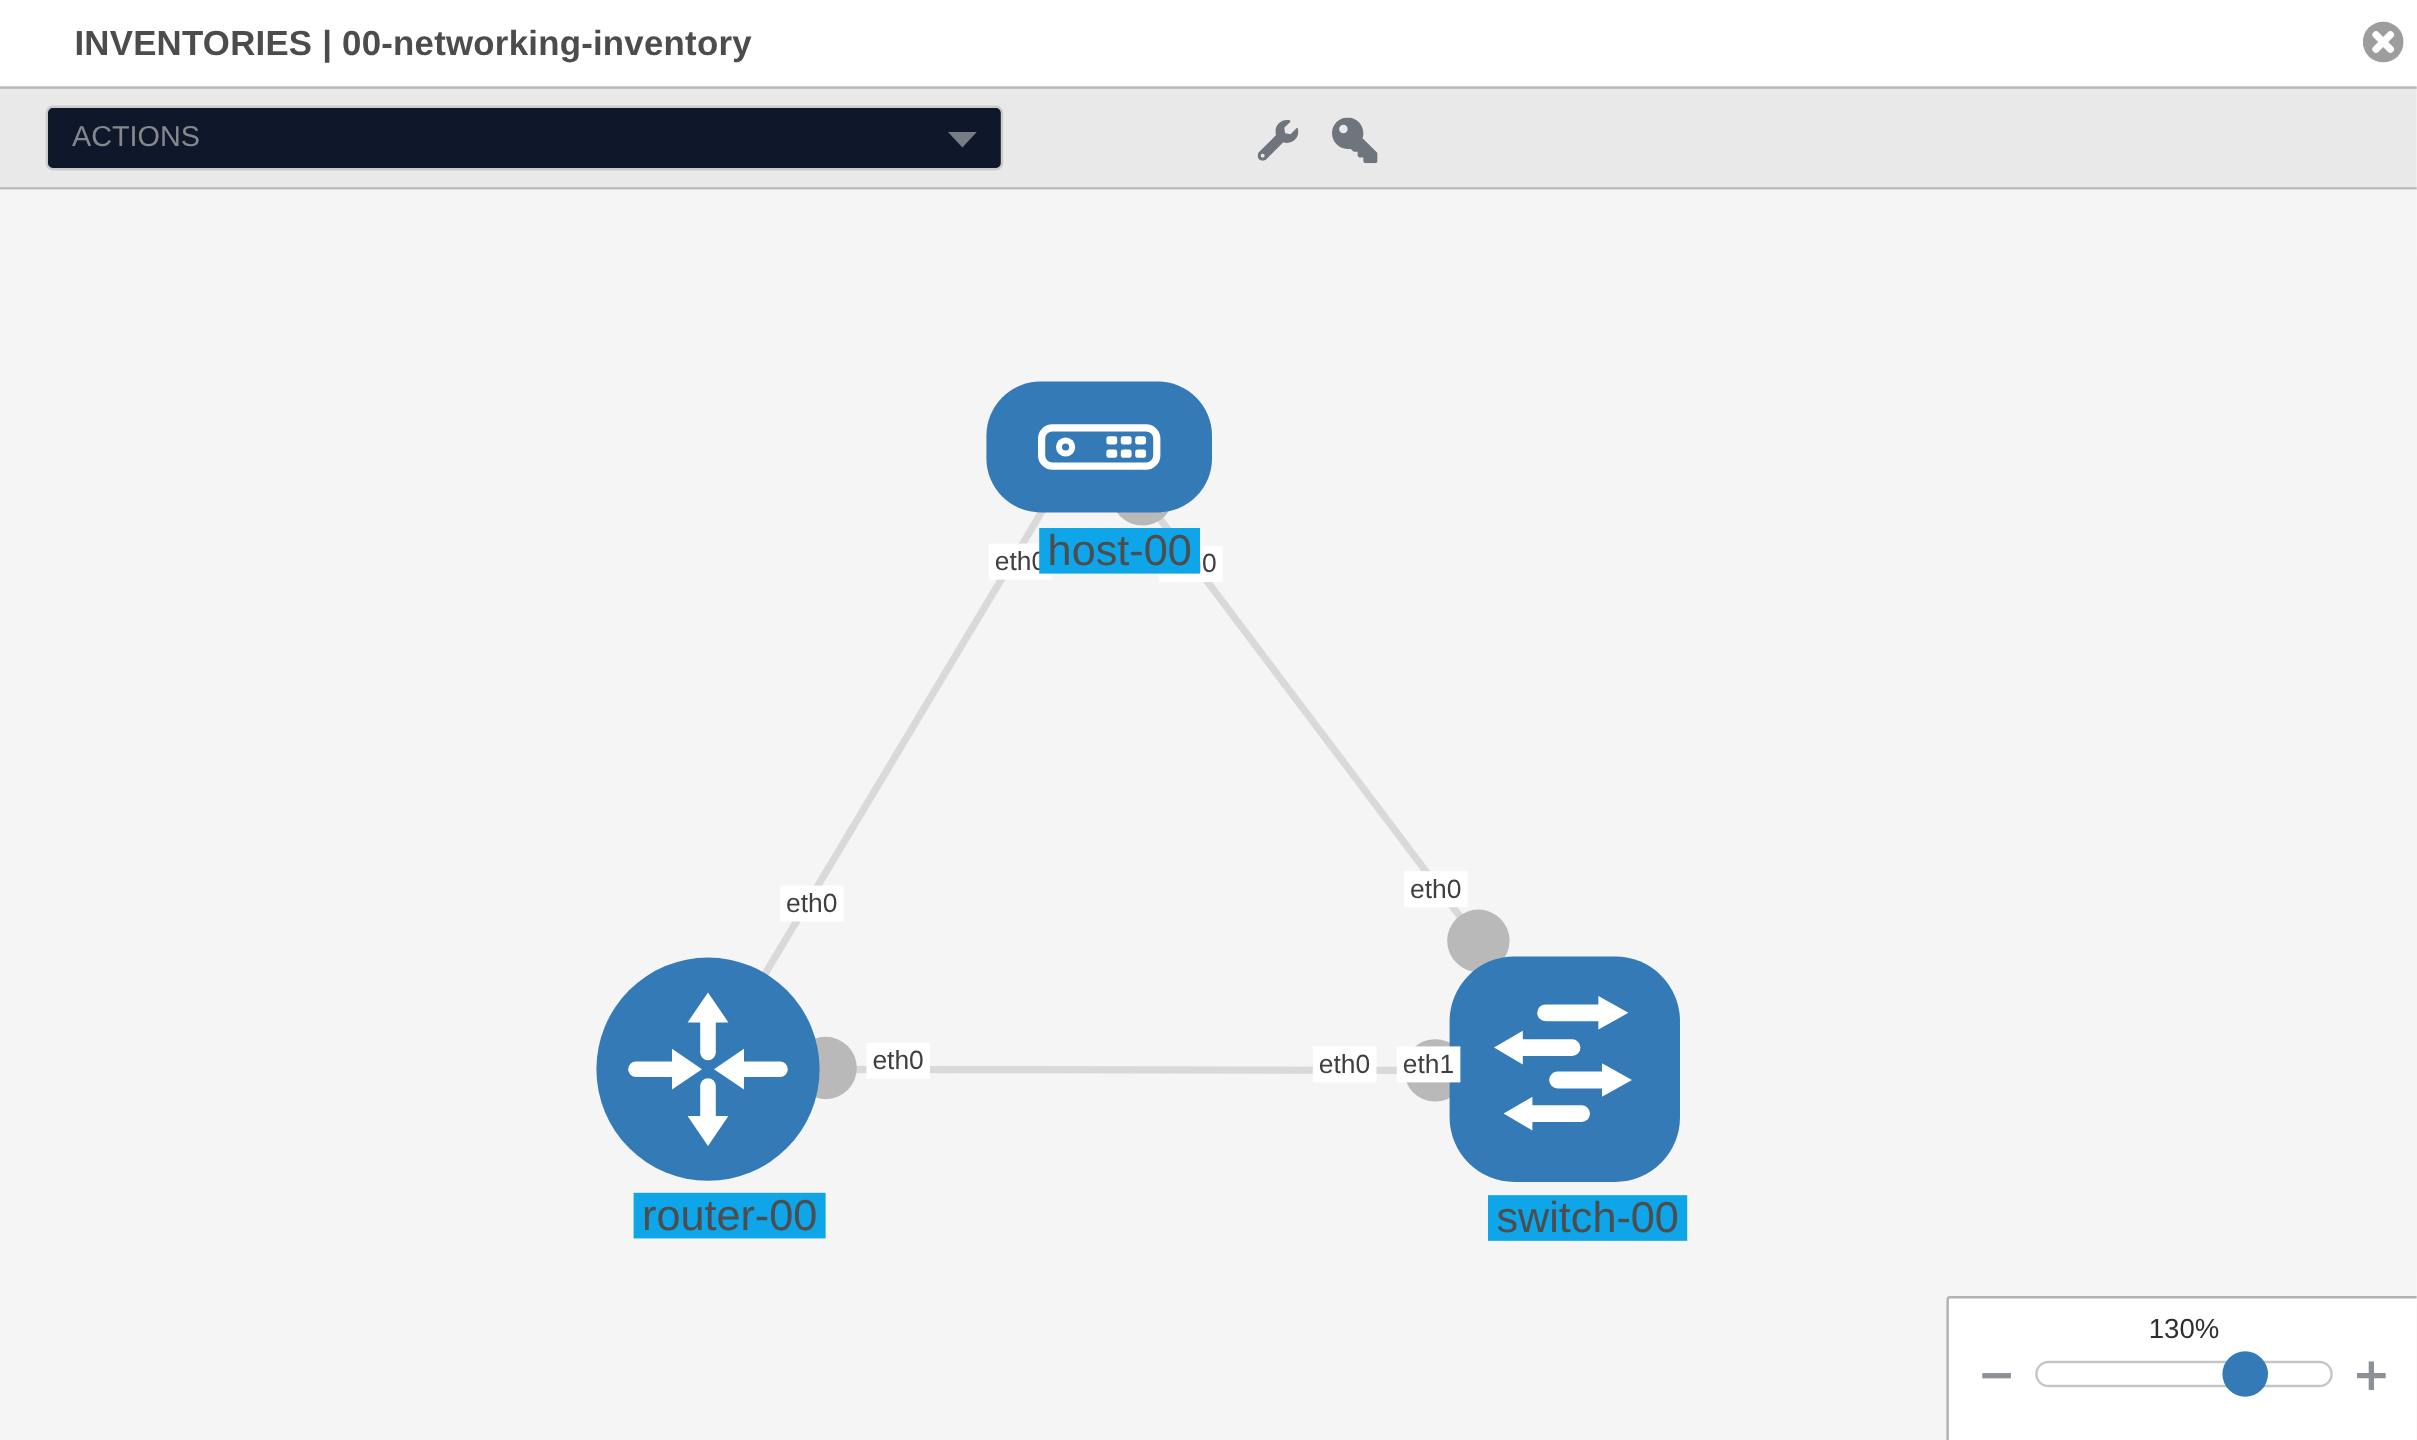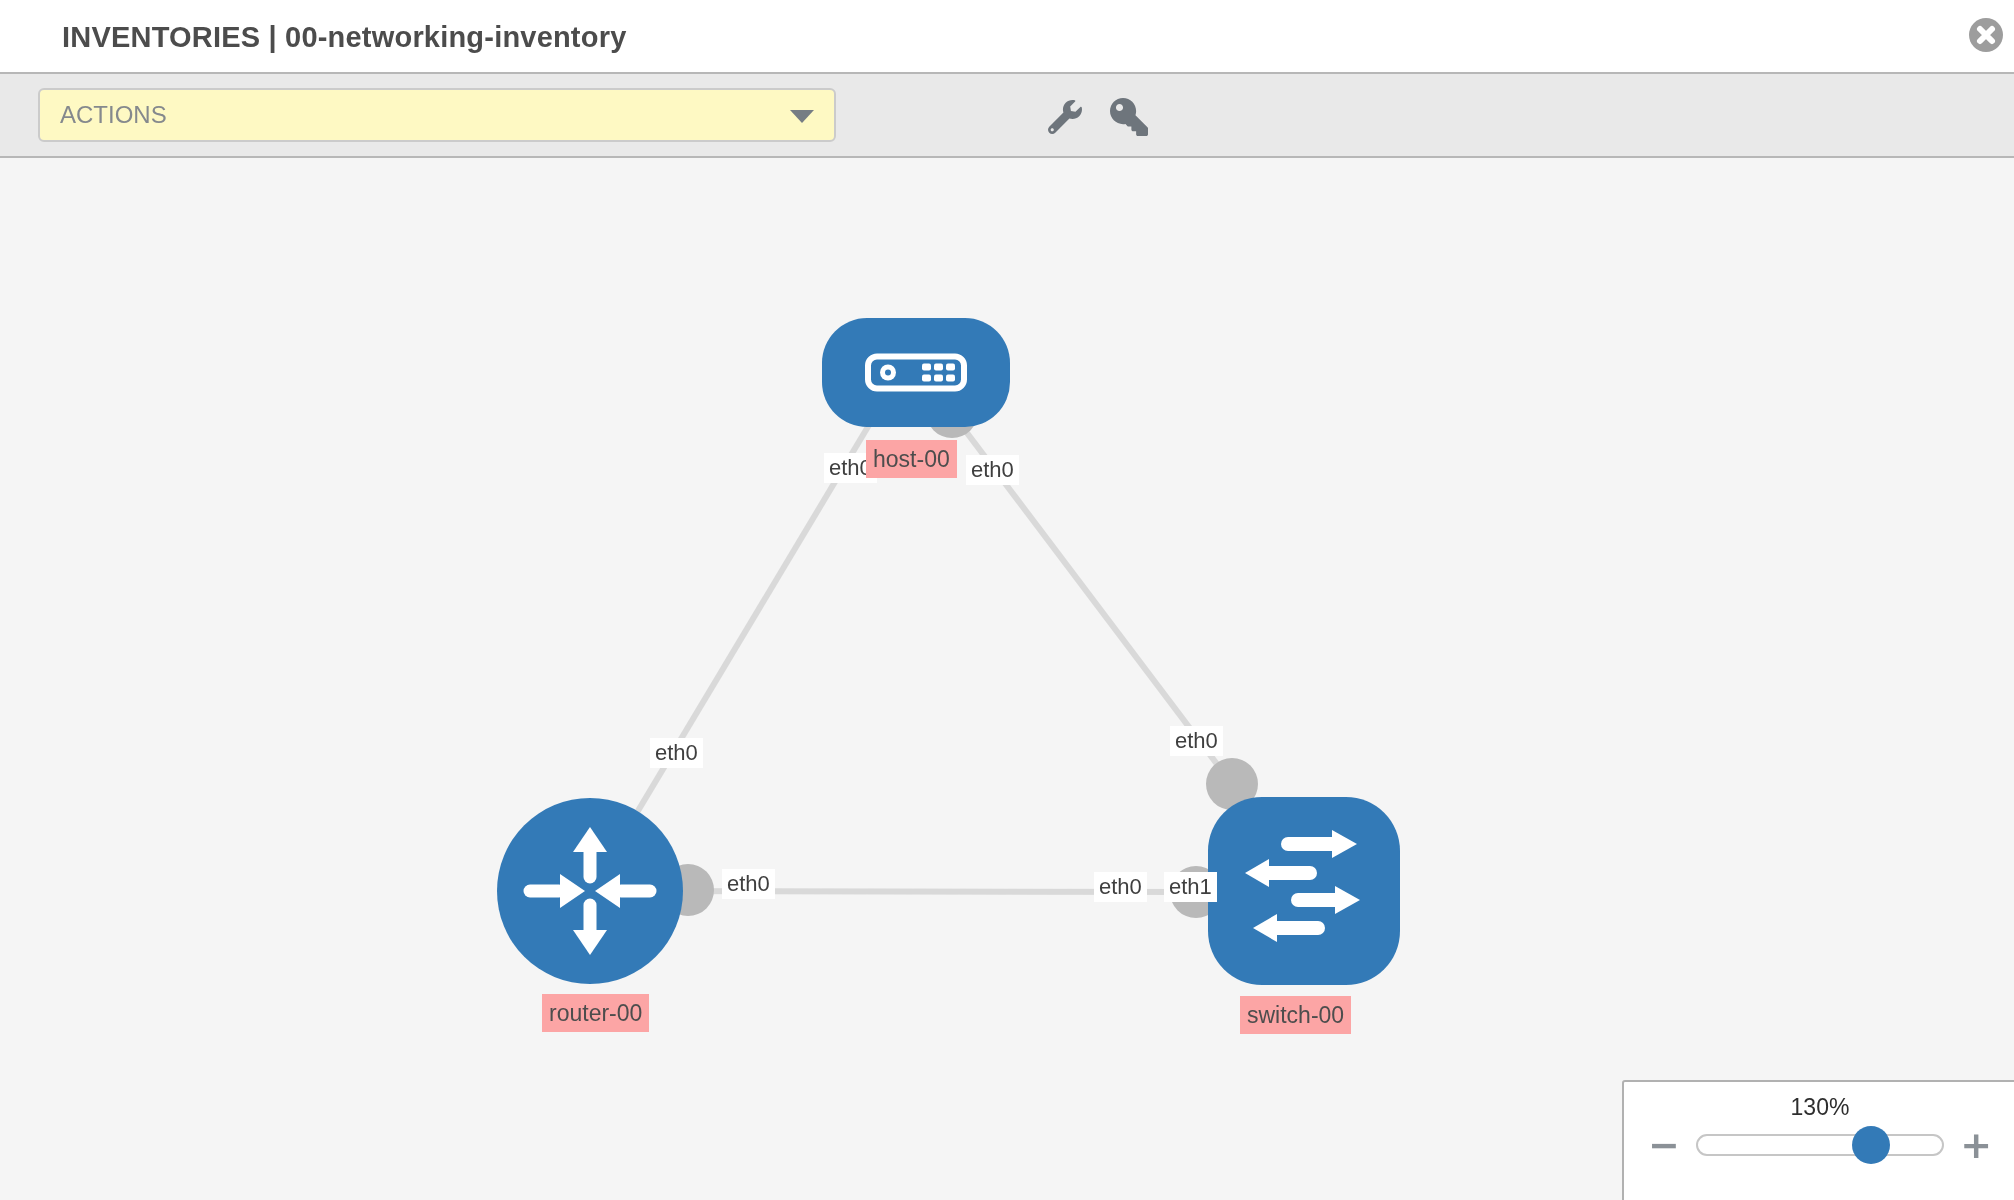--- a/index.html
+++ b/index.html
@@ -16,21 +16,21 @@
     font-size:29px;font-weight:bold;color:#4c4c4c;letter-spacing:.2px;white-space:nowrap;
   }
   .close-btn{position:absolute;left:1945px;top:18px;width:34px;height:34px;cursor:pointer;}
   
   .toolbar{
     position:absolute;top:72px;left:0;width:2014px;height:86px;box-sizing:border-box;
     background:#e9e9e9;border-top:2px solid #b7b7b7;border-bottom:2px solid #b7b7b7;
   }
   .dropdown{
     position:absolute;top:14px;height:54px;box-sizing:border-box;
-    background:#fef9c3;border:2px solid #cbcbcb;border-radius:6px;
+    background:#0f172a;border:2px solid #cbcbcb;border-radius:6px;
     font-size:24px;color:#85898d;line-height:50px;padding-left:20px;cursor:pointer;
   }
   .dropdown-actions{left:38px;width:798px;}
   .dropdown-search{left:1182px;width:773px;}
   .chev{
     position:absolute;right:20px;top:20px;width:0;height:0;
     border-left:12px solid transparent;border-right:12px solid transparent;
     border-top:13px solid #767d84;
   }
   .tool-icon{position:absolute;cursor:pointer;}
@@ -41,22 +41,22 @@
     position:absolute;top:158px;left:0;width:2014px;height:1042px;
     background:#f5f5f5;overflow:hidden;
   }
   .canvas svg.net{position:absolute;left:0;top:0;}
   .chip{
     position:absolute;background:#ffffff;color:#3f3f3f;
     font-size:22px;line-height:26px;padding:2px 5px;white-space:nowrap;z-index:3;
   }
   .chip.behind{z-index:2;}
   .node-label{
-    position:absolute;background:#fca5a5;color:#4d4d4d;
-    font-size:23px;line-height:36px;padding:1px 7px;white-space:nowrap;z-index:4;
+    position:absolute;background:#0ea5e9;color:#4d4d4d;
+    font-size:36px;line-height:36px;padding:1px 7px;white-space:nowrap;z-index:4;
   }
   
   .zoom-panel{
     position:absolute;left:1622px;top:922px;width:396px;height:140px;box-sizing:border-box;
     background:#ffffff;border:2px solid #b1b1b1;border-radius:3px;z-index:5;
   }
   .zoom-value{margin-top:12px;text-align:center;font-size:23px;color:#2e2e2e;}
   .zoom-controls{display:flex;align-items:center;margin-top:6px;padding:0 24px;}
   .zoom-minus,.zoom-plus{
     font-family:"DejaVu Sans",sans-serif;font-size:38px;font-weight:bold;
@@ -169,21 +169,21 @@
 
   <div class="chip" style="left:824px;top:295px;">eth0</div>
   <div class="chip" style="left:966px;top:297px;">eth0</div>
   <div class="chip" style="left:650px;top:580px;">eth0</div>
   <div class="chip" style="left:1170px;top:568px;">eth0</div>
   <div class="chip" style="left:722px;top:711px;">eth0</div>
   <div class="chip behind" style="left:1094px;top:714px;">eth0</div>
   <div class="chip" style="left:1120px;top:714px;margin-left:44px;">eth1</div>
 
   <div class="node-label" style="left:866px;top:282px;">host-00</div>
-  <div class="node-label" style="left:542px;top:836px;">router-00</div>
+  <div class="node-label" style="left:528px;top:836px;">router-00</div>
   <div class="node-label" style="left:1240px;top:838px;">switch-00</div>
 
   <div class="zoom-panel">
     <div class="zoom-value">130%</div>
     <div class="zoom-controls">
       <span class="zoom-minus">−</span>
       <div class="slider-track">
         <div class="slider-thumb"></div>
       </div>
       <span class="zoom-plus">+</span>

